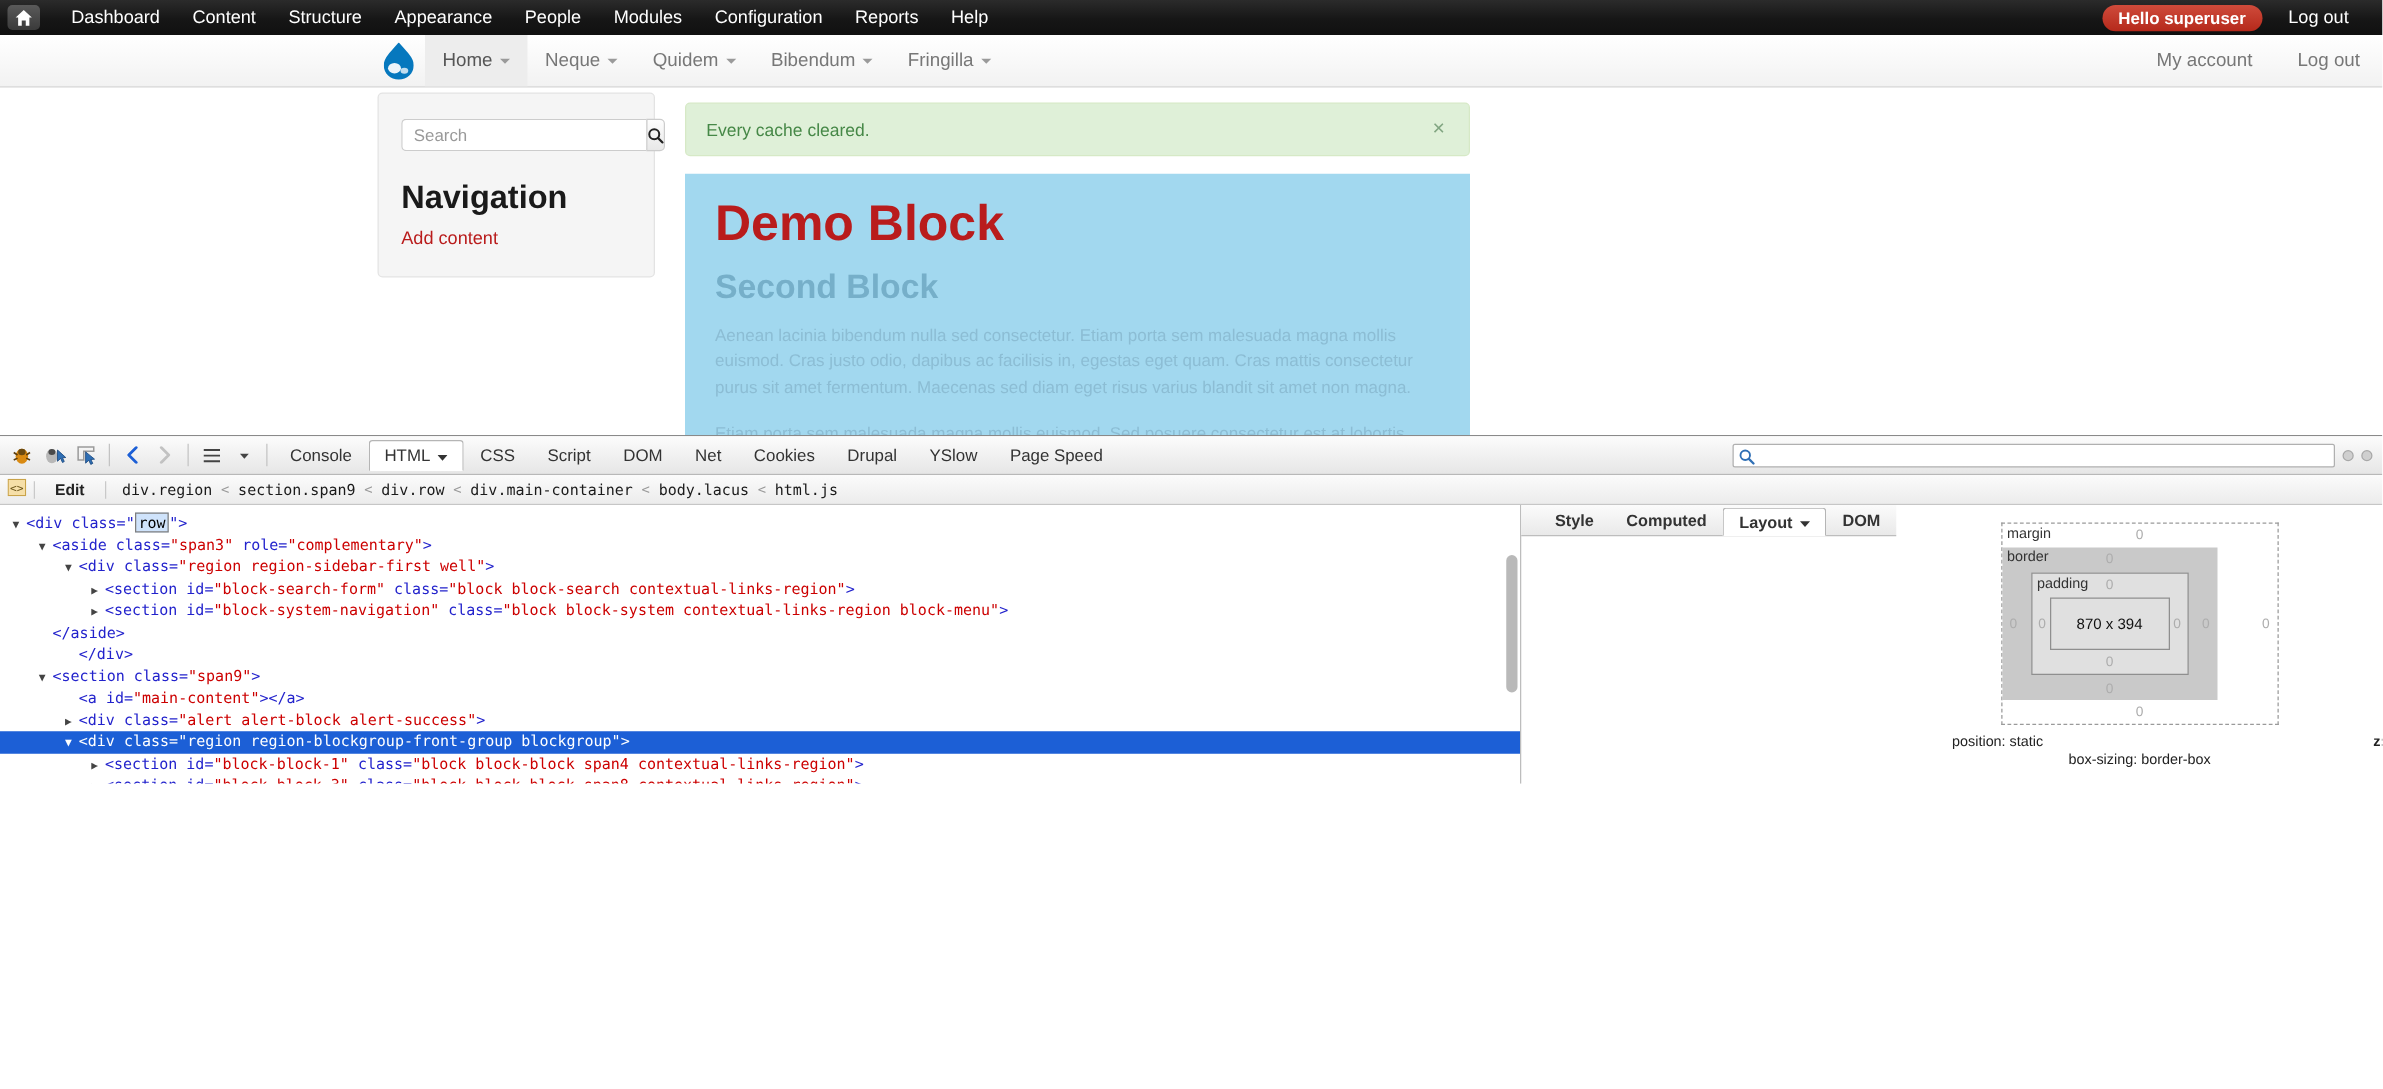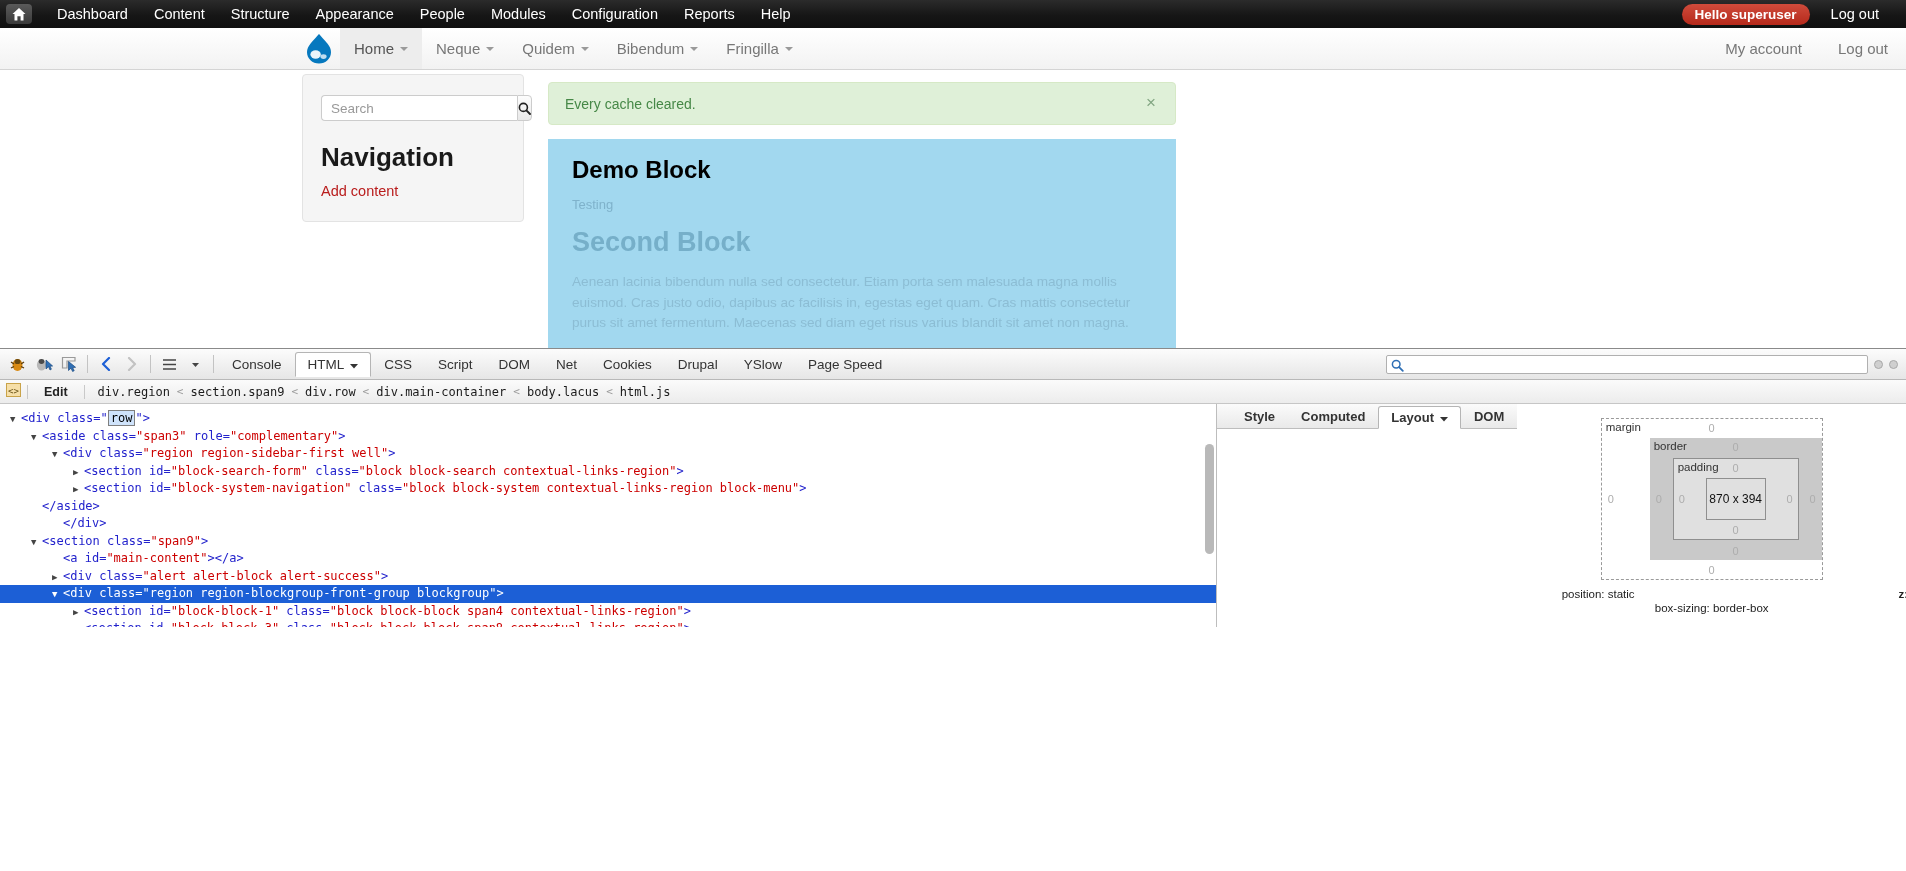--- a/index.html
+++ b/index.html
@@ -99,21 +99,21 @@
   }
   .alert-close{
     position:absolute; right:13px; top:10px; color:#82a682;
     font-size:17px; cursor:pointer; line-height:1; background:none;border:none;
   }
 
   .blockgroup{
     margin-top:14px; background:#a2d8ef; padding:14px 24px 18px 24px;
     height:323px; overflow:hidden;
   }
-  .bg-h1{ font-size:24px; font-weight:bold; color:#000000; margin:4px 0 14px 0; line-height:1.1;}
+  .bg-h1{ font-size:40px; font-weight:bold; color:#b91c1c; margin:4px 0 14px 0; line-height:1.1;}
   .bg-small{ font-size:13px; color:#7fb2cb; margin:0 0 16px 0;}
   .bg-h2{ font-size:27px; font-weight:bold; color:#76afc9; margin:0 0 14px 0; line-height:1.1;}
   .bg-p{ font-size:13.6px; line-height:1.52; color:#8cbdd4; margin:0 0 16px 0;}
 
   .node-title{
     margin-top:12px; font-size:27px; font-weight:bold;
     color:#1f7fd4; text-decoration:underline; line-height:1.2;
     white-space:nowrap;
   }
 
@@ -205,32 +205,32 @@
   .rtab.active{
     background:#fff; border:1px solid #b5b5b5; border-bottom:1px solid #fff;
     border-radius:3px 3px 0 0; display:flex; align-items:center; gap:6px; margin-bottom:-1px;
   }
   .boxmodel-wrap{
     flex:1; display:flex; flex-direction:column; align-items:center; justify-content:flex-start;
     padding-top:14px; font-family:"Liberation Sans", sans-serif;
   }
   .bm-margin{
     width:222px; height:162px; border:1px dashed #9a9a9a;
-    position:relative; display:flex; align-items:center; justify-content:flex-end;
+    position:relative; display:flex; align-items:center; justify-content:flex-start;
   }
   .bm-border{
     width:172px; height:122px; background:#c9c9c9; position:relative;
     display:flex; align-items:center; justify-content:center;
   }
   .bm-padding{
     width:126px; height:82px; background:#e0e0e0; border:1px solid #8f8f8f;
     position:relative; display:flex; align-items:center; justify-content:center;
   }
   .bm-content{
-    width:60px; height:42px; border:1px solid #8f8f8f; background:#e0e0e0;
+    width:96px; height:42px; border:1px solid #8f8f8f; background:#e0e0e0;
     display:flex; align-items:center; justify-content:center;
     font-size:12px; color:#111;
   }
   .bm-label{ position:absolute; left:4px; top:2px; font-size:11.5px; color:#333;}
   .bm-v{ position:absolute; font-size:11px; color:#adadad;}
   .bm-foot{
     width:300px; position:relative; margin-top:8px;
     font-size:11.5px; color:#222; font-family:"Liberation Sans", sans-serif;
   }
   .bm-foot .z{ position:absolute; right:-74px; top:0; font-weight:bold; }
@@ -313,21 +313,20 @@
     </aside>
 
     <section class="main-col">
       <div class="alert-success">
         <span>Every cache cleared.</span>
         <button class="alert-close">×</button>
       </div>
 
       <div class="blockgroup">
         <h2 class="bg-h1">Demo Block</h2>
-        <p class="bg-small">Testing</p>
         <h2 class="bg-h2">Second Block</h2>
         <p class="bg-p">Aenean lacinia bibendum nulla sed consectetur. Etiam porta sem malesuada magna mollis euismod. Cras justo odio, dapibus ac facilisis in, egestas eget quam. Cras mattis consectetur purus sit amet fermentum. Maecenas sed diam eget risus varius blandit sit amet non magna.</p>
         <p class="bg-p">Etiam porta sem malesuada magna mollis euismod. Sed posuere consectetur est at lobortis. Fusce dapibus, tellus ac cursus commodo, tortor mauris condimentum nibh, ut fermentum massa justo sit amet risus. Vivamus sagittis lacus vel augue laoreet rutrum faucibus dolor auctor. Fusce dapibus, tellus ac cursus commodo, tortor mauris condimentum nibh, ut fermentum massa justo sit amet risus.</p>
         <p class="bg-p">Cras justo odio, dapibus ac facilisis in, egestas eget quam. Praesent commodo cursus magna, vel scelerisque nisl consectetur et. Lorem ipsum dolor sit amet, consectetur adipiscing elit. Nullam id dolor id nibh ultricies vehicula ut id elit. Maecenas sed diam eget risus varius blandit sit amet non magna. Nullam id dolor id nibh ultricies vehicula ut id elit. Maecenas faucibus mollis interdum.</p>
 
       </div>
 
       <a class="node-title" href="#">Commoveo Importunus Iustum Probo Velit</a>
     </section>
   </div>

